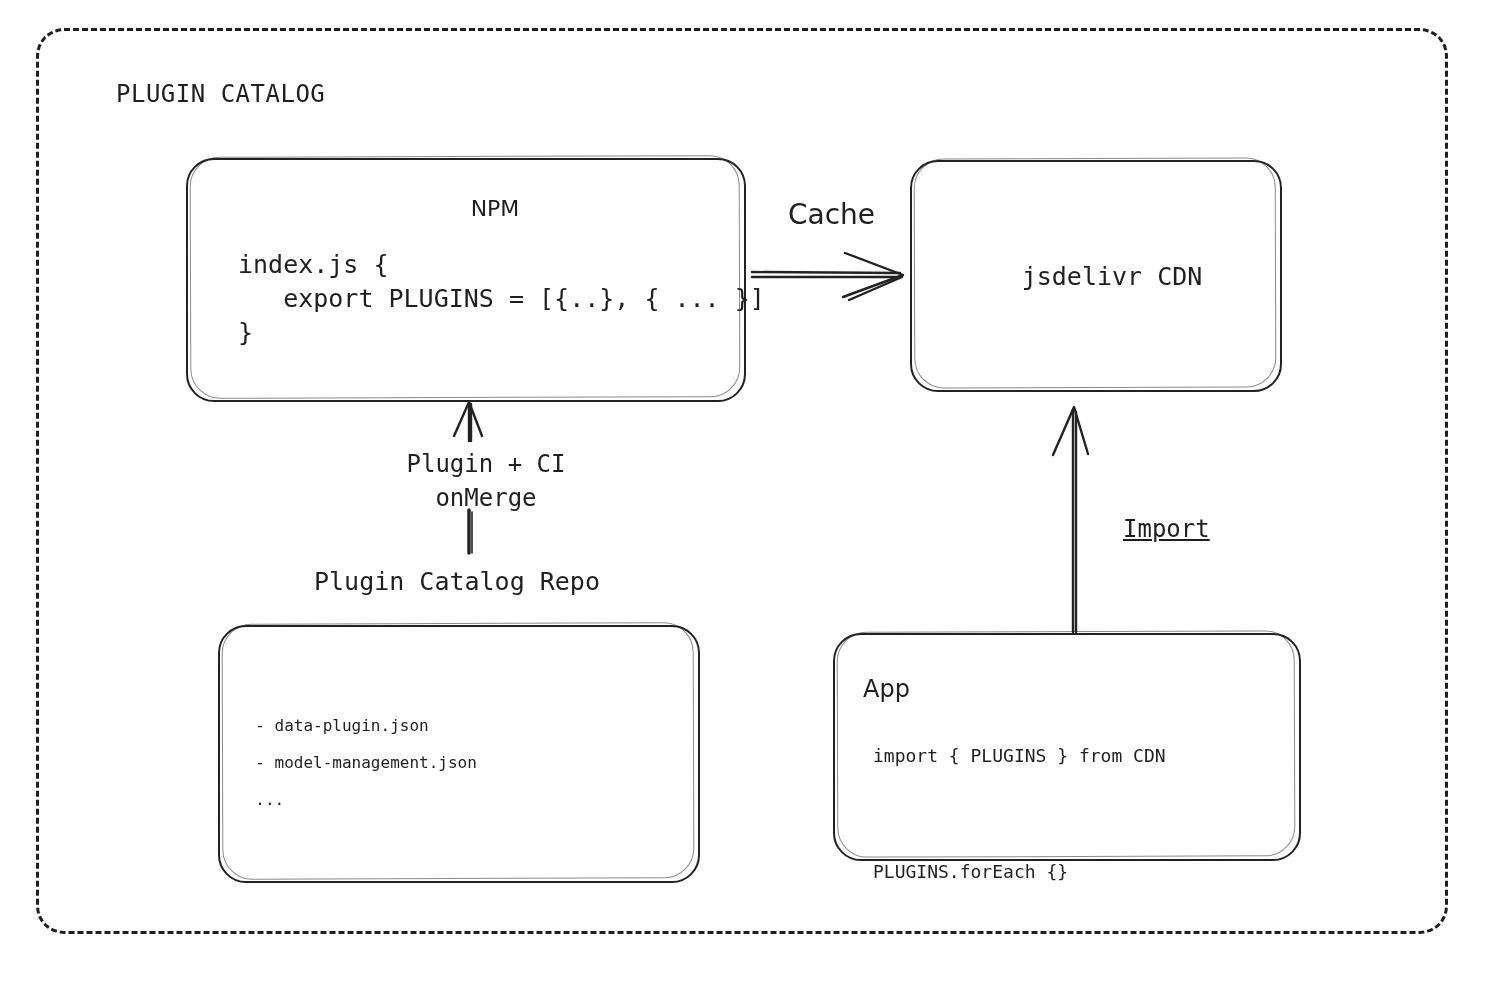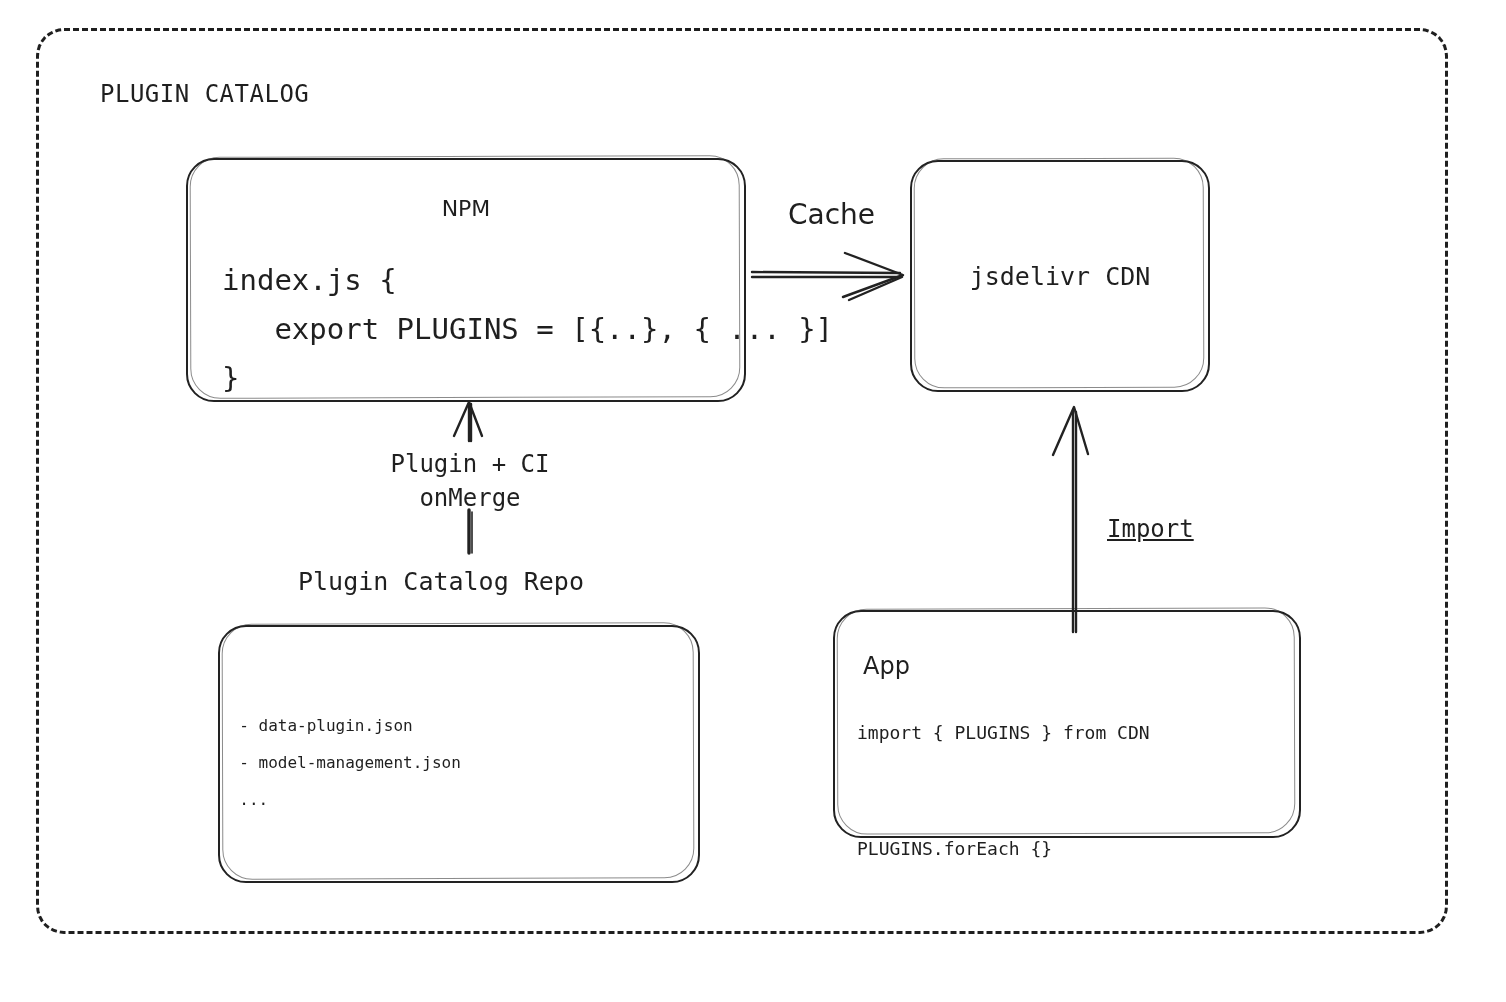--- a/index.html
+++ b/index.html
@@ -9,21 +9,21 @@
   }
   #stage {
     position: relative;
     width: 1506px;
     height: 1002px;
     background: #ffffff;
     overflow: hidden;
     font-family: "DejaVu Sans Mono", monospace;
     color: #1f1f1f;
   }
-  .mono { font-family: "DejaVu Sans Mono", monospace; }
+  .mono { font-family: "DejaVu Sans Mono", monospace; margin-left: 16px; }
   .sans { font-family: "DejaVu Sans", sans-serif; }
 
   
   #outer-frame {
     position: absolute;
     left: 36px;
     top: 28px;
     width: 1412px;
     height: 906px;
     border: 3px dashed #1f1f1f;
@@ -57,46 +57,46 @@
     border-radius: 30px;
     pointer-events: none;
     opacity: .55;
     transform: rotate(-0.18deg);
   }
 
   
   #npm-box { left: 186px; top: 158px; width: 560px; height: 244px; }
   #npm-title {
     position: absolute; top: 36px; left: 0; width: 100%;
-    text-align: center; font-size: 22px;
+    text-align: center; font-size: 22px; padding-left: 29px;
   }
   #npm-code {
-    position: absolute; left: 34px; top: 96px;
-    font-size: 29px; line-height: 49px;
+    position: absolute; left: 34px; top: 88px;
+    font-size: 25px; line-height: 34px;
     white-space: pre;
   }
 
   
-  #cdn-box { left: 910px; top: 160px; width: 300px; height: 232px; }
+  #cdn-box { left: 910px; top: 160px; width: 372px; height: 232px; }
   #cdn-label {
     position: absolute; top: 0; left: 0; width: 100%; height: 100%;
     display: flex; align-items: center; justify-content: center;
     font-size: 25px; white-space: pre;
   }
 
   
   #repo-box { left: 218px; top: 625px; width: 482px; height: 258px; }
   #repo-list {
     position: absolute; left: 0px; top: 80px;
     font-size: 16px; line-height: 37px;
     white-space: pre;
   }
 
   
-  #app-box { left: 833px; top: 610px; width: 468px; height: 228px; padding-left: 24px; }
+  #app-box { left: 833px; top: 633px; width: 468px; height: 228px; padding-left: 24px; }
   #app-title {
     position: absolute; left: 28px; top: 40px;
     font-size: 24px;
   }
   #app-code {
     position: absolute; left: 22px; top: 92px;
     font-size: 18px; line-height: 58px;
     white-space: pre;
   }
 

